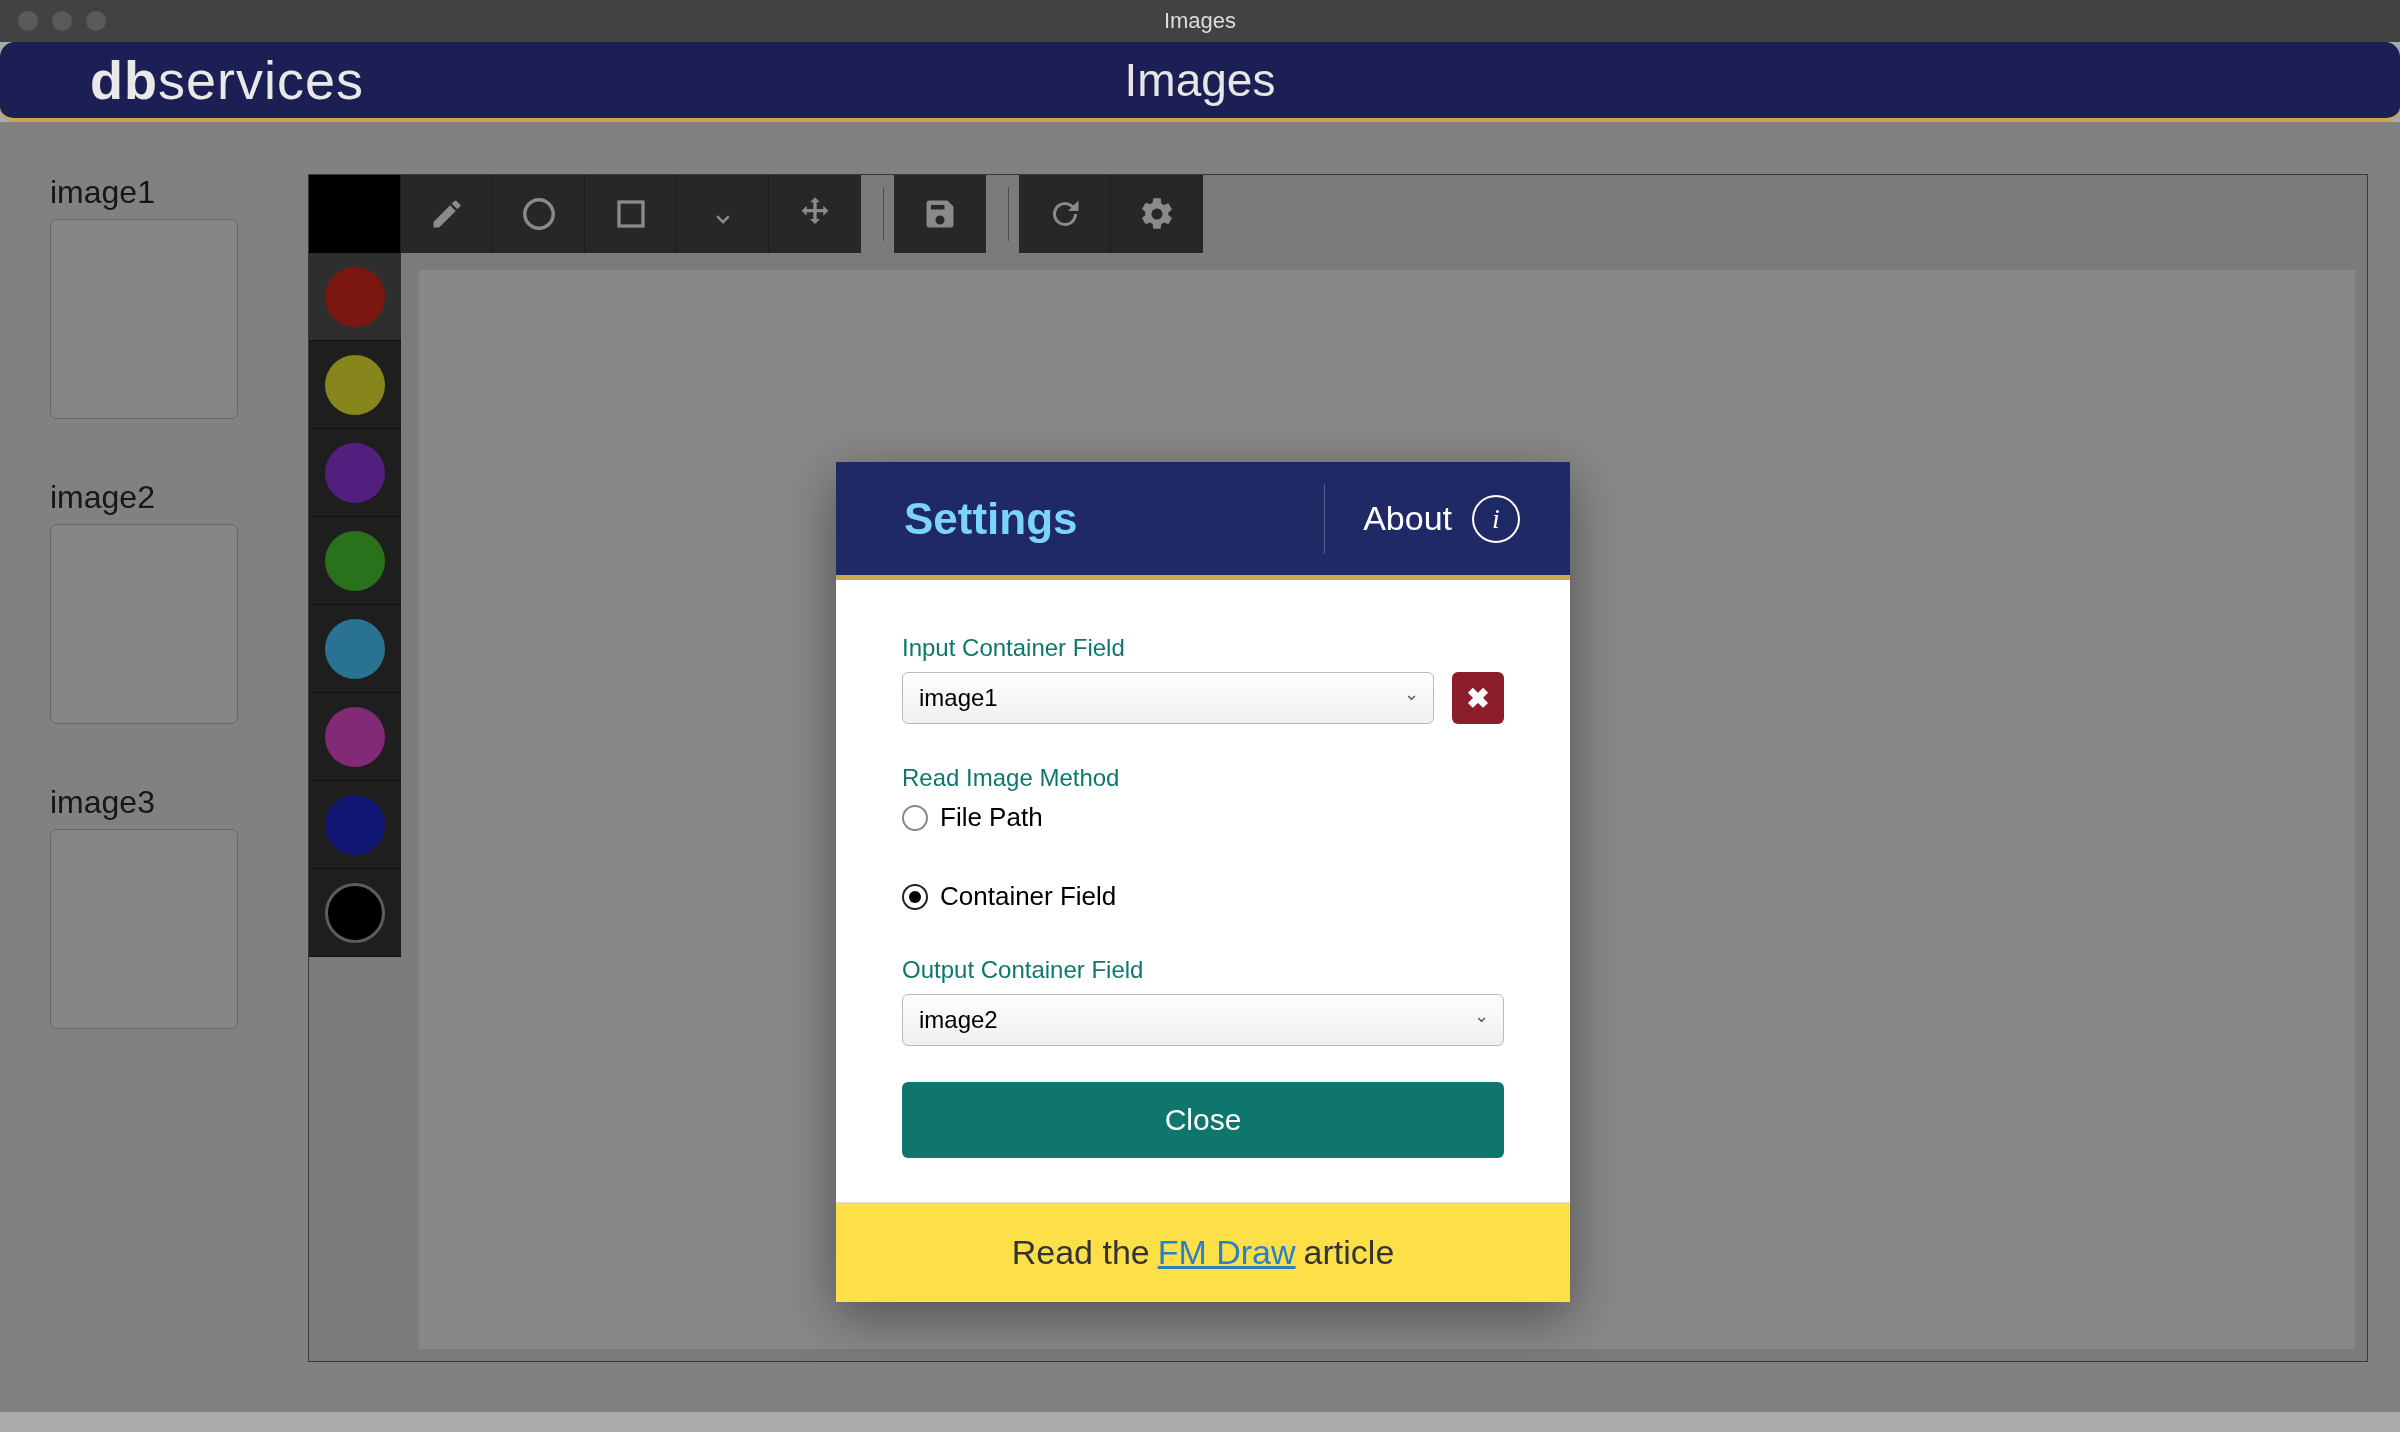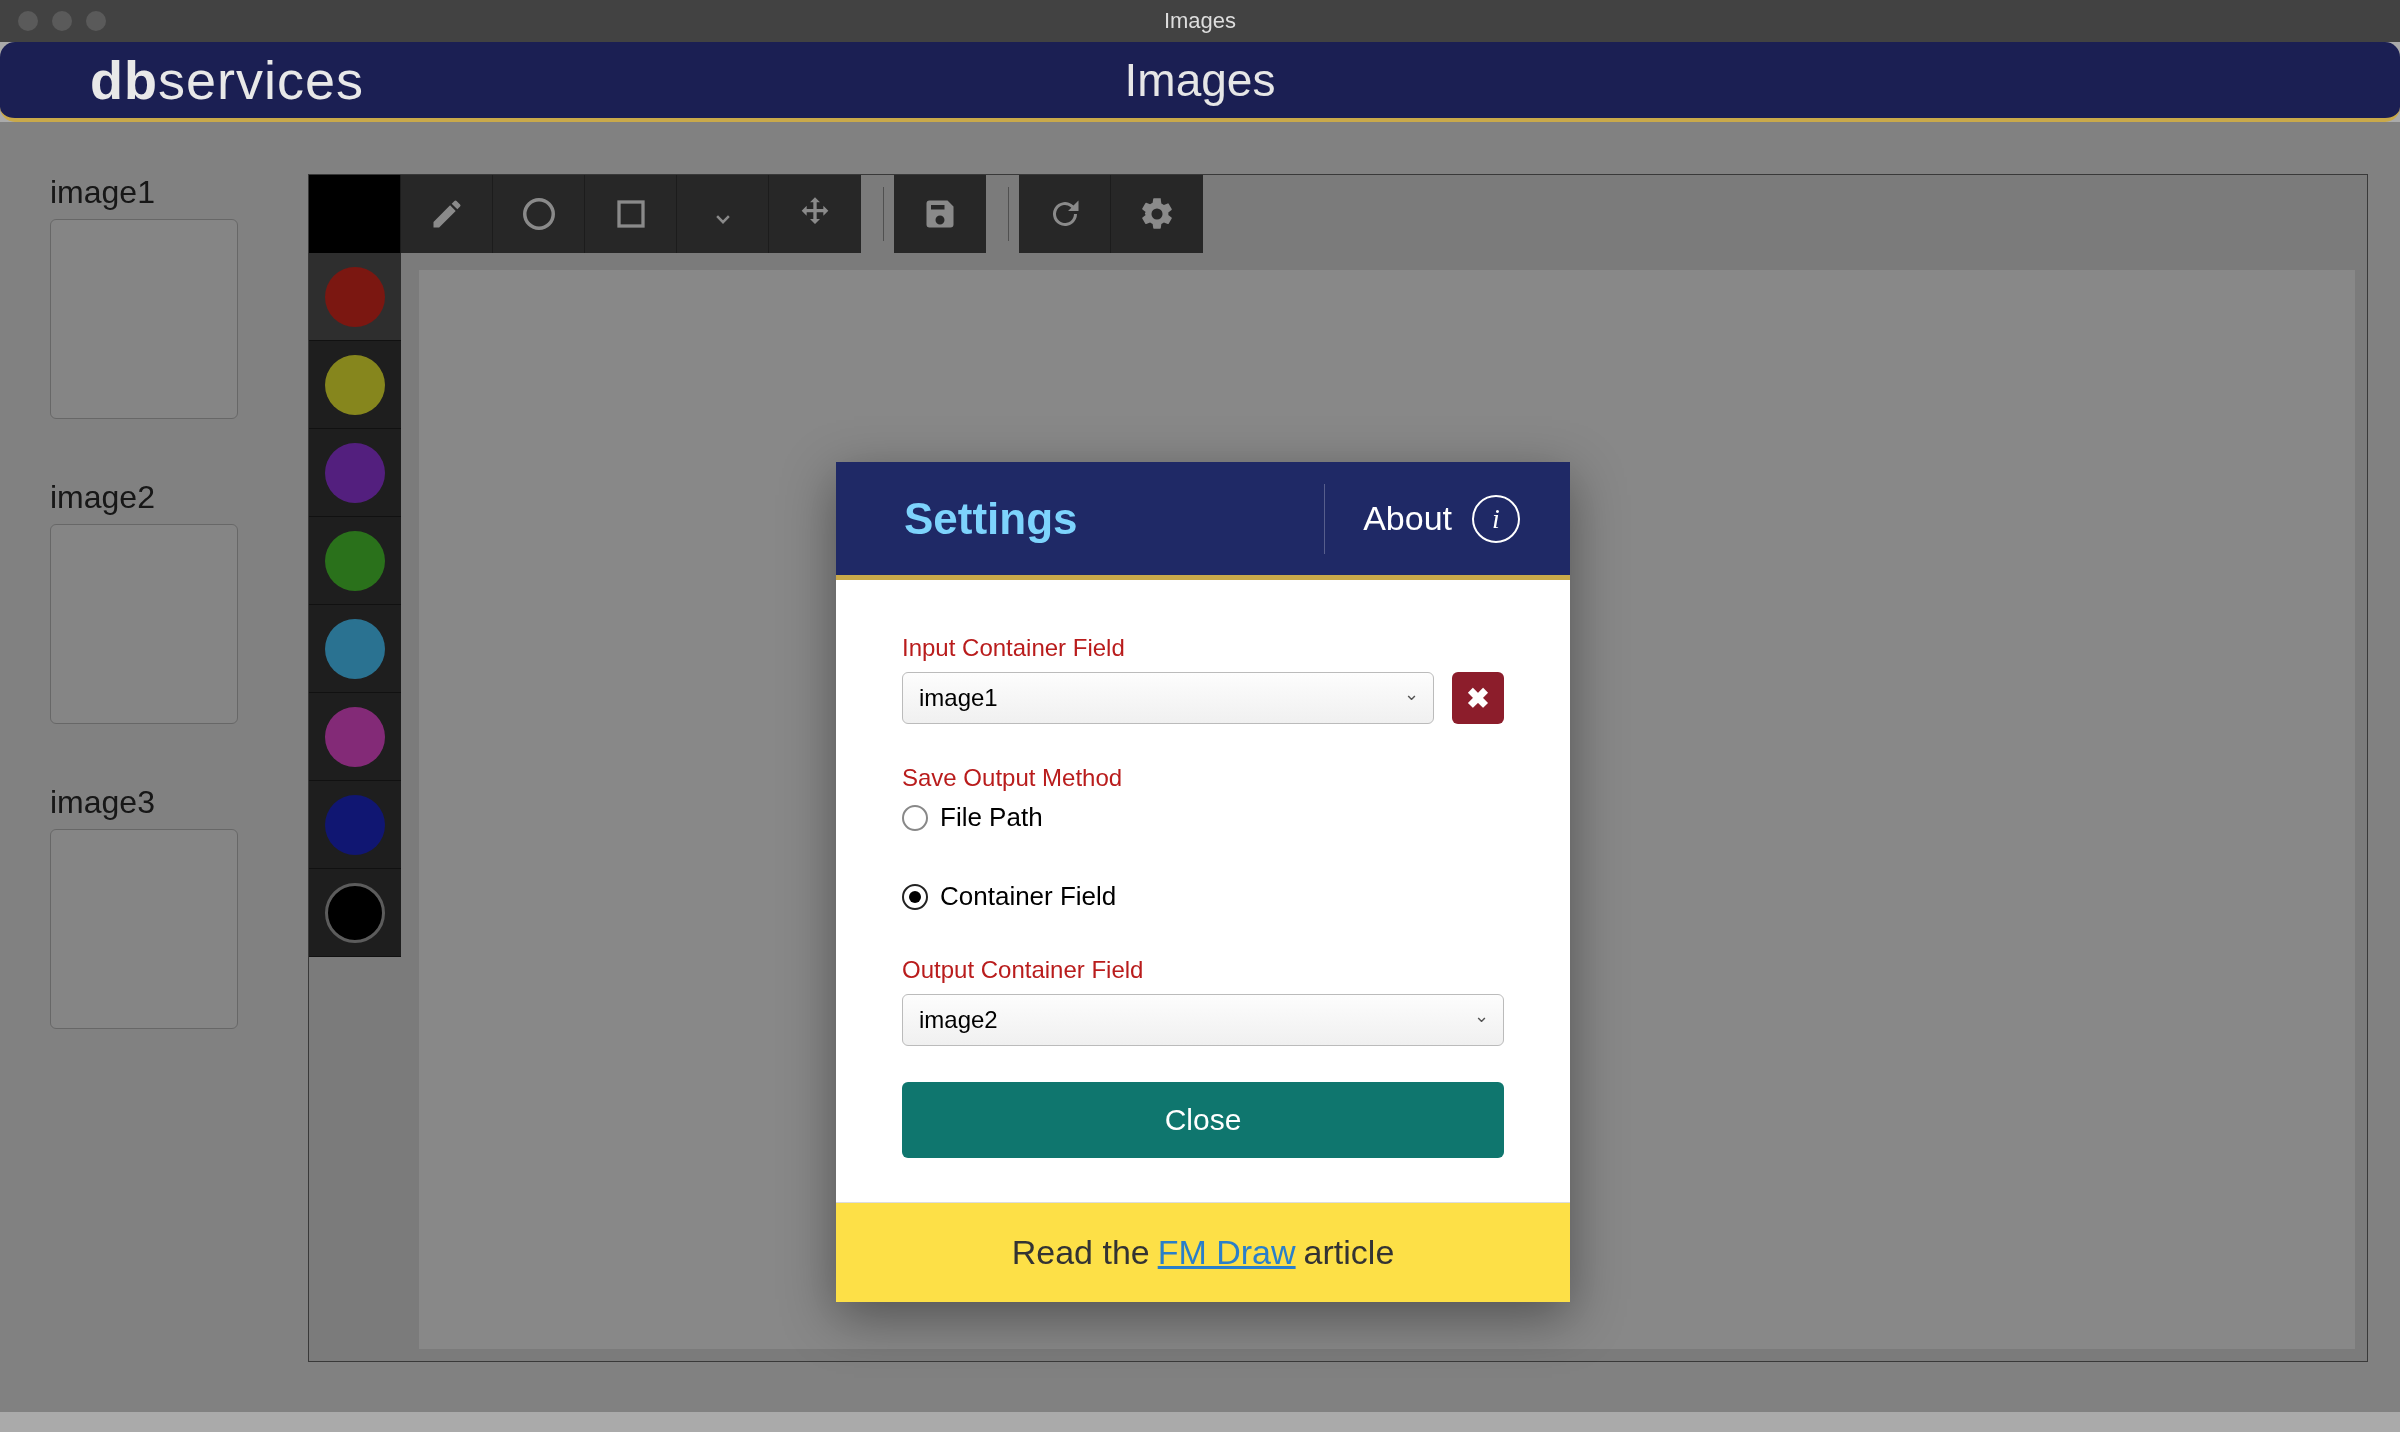--- a/index.html
+++ b/index.html
@@ -50,21 +50,21 @@
   
   .overlay { position: absolute; inset: 0; background: rgba(0,0,0,0.32); }
   .modal { position: absolute; left: 836px; top: 340px; width: 734px; background: #fff; box-shadow: 0 15px 50px rgba(0,0,0,0.4); }
   .modal-header { background: #1f2966; height: 118px; display: flex; align-items: center; justify-content: space-between; padding: 0 50px 0 68px; border-bottom: 5px solid #c9a94a; }
   .modal-title { color: #7dd3fc; font-size: 44px; font-weight: 700; }
   .about-group { display: flex; align-items: center; gap: 20px; border-left: 1px solid rgba(255,255,255,0.25); padding-left: 38px; height: 70px; }
   .about-text { color: #fff; font-size: 34px; font-weight: 300; }
   .info-circle { width: 48px; height: 48px; border: 2px solid #fff; border-radius: 50%; display: flex; align-items: center; justify-content: center; color: #fff; font-family: Georgia, serif; font-style: italic; font-size: 28px; }
 
   .modal-body { padding: 54px 66px 44px; }
-  .field-label { font-size: 24px; color: #b91c1c; margin-bottom: 10px; }
+  .field-label { font-size: 24px; color: #0f766e; margin-bottom: 10px; }
   .input-row { display: flex; gap: 18px; align-items: stretch; margin-bottom: 40px; }
   .select-box { flex: 1; height: 52px; border: 1px solid #bbb; border-radius: 6px; background: linear-gradient(#fdfdfd,#f0f0f0); display: flex; align-items: center; padding: 0 16px; font-size: 24px; position: relative; }
   .select-caret { position: absolute; right: 14px; top: 10px; font-size: 18px; color: #555; }
   .clear-btn { width: 52px; height: 52px; background: #8c1d2b; border-radius: 6px; display: flex; align-items: center; justify-content: center; color: #fff; font-size: 28px; font-weight: 700; }
 
   .radio-row { display: flex; gap: 48px; margin-bottom: 44px; margin-top: 6px; flex-direction: column; }
   .radio-item { display: flex; align-items: center; gap: 12px; font-size: 26px; }
   .radio-outer { width: 26px; height: 26px; border-radius: 50%; border: 2px solid #888; display: flex; align-items: center; justify-content: center; background: #fff; }
   .radio-outer.sel { border-color: #222; }
   .radio-inner { width: 12px; height: 12px; border-radius: 50%; background: #000; }
@@ -211,21 +211,21 @@
       <div class="input-row">
         <div class="select-box">
           <span>image1</span>
           <span class="select-caret">⌄</span>
         </div>
         <div class="clear-btn">
           <span>✖</span>
         </div>
       </div>
 
-      <div class="field-label">Save Output Method</div>
+      <div class="field-label">Read Image Method</div>
       <div class="radio-row">
         <div class="radio-item">
           <span class="radio-outer"></span>
           <span>File Path</span>
         </div>
         <div class="radio-item">
           <span class="radio-outer sel">
               <span class="radio-inner"></span>
             </span>
           <span>Container Field</span>

